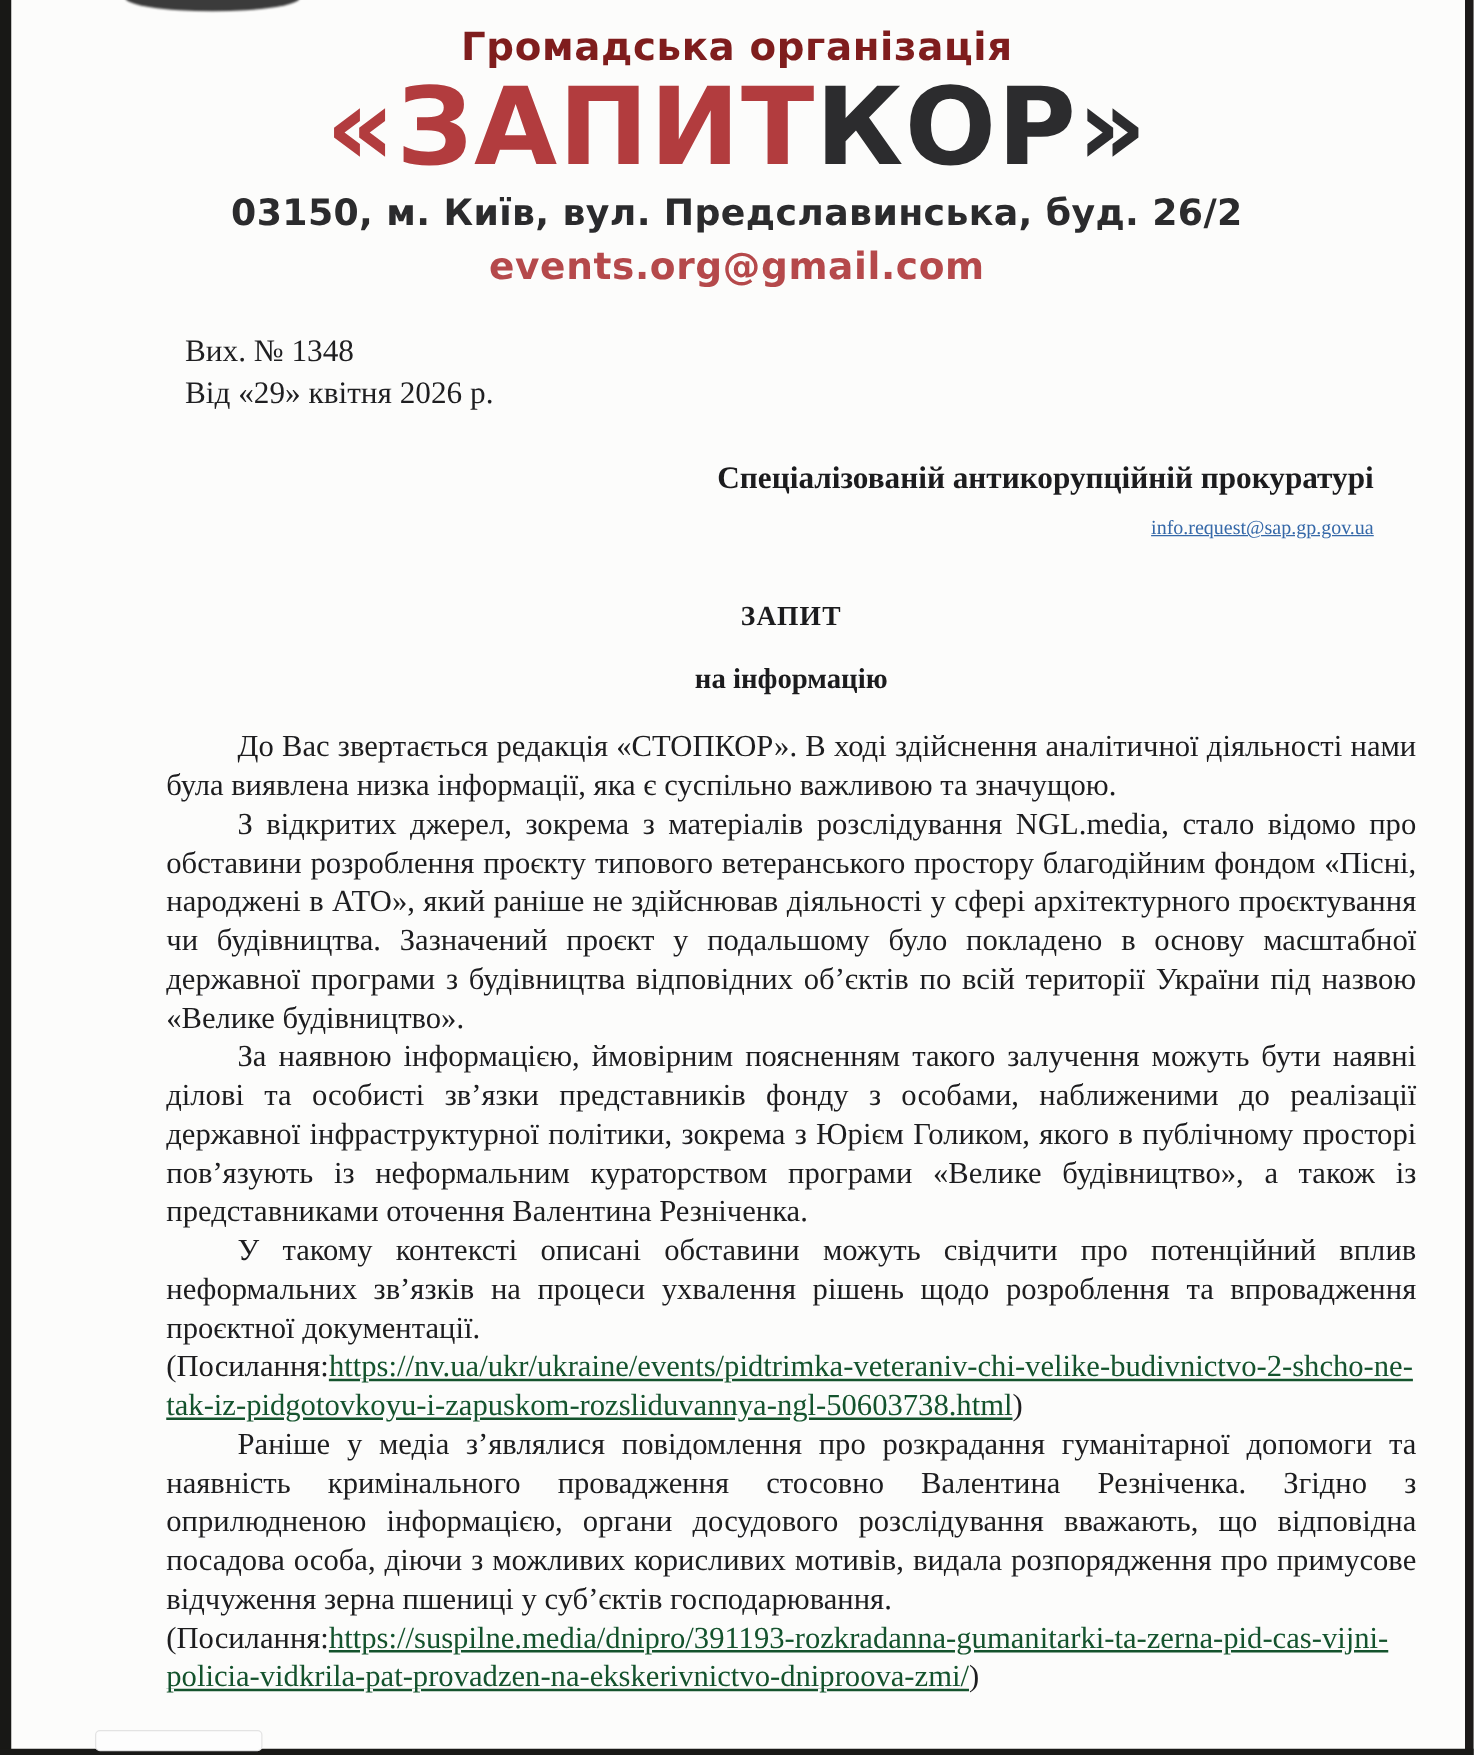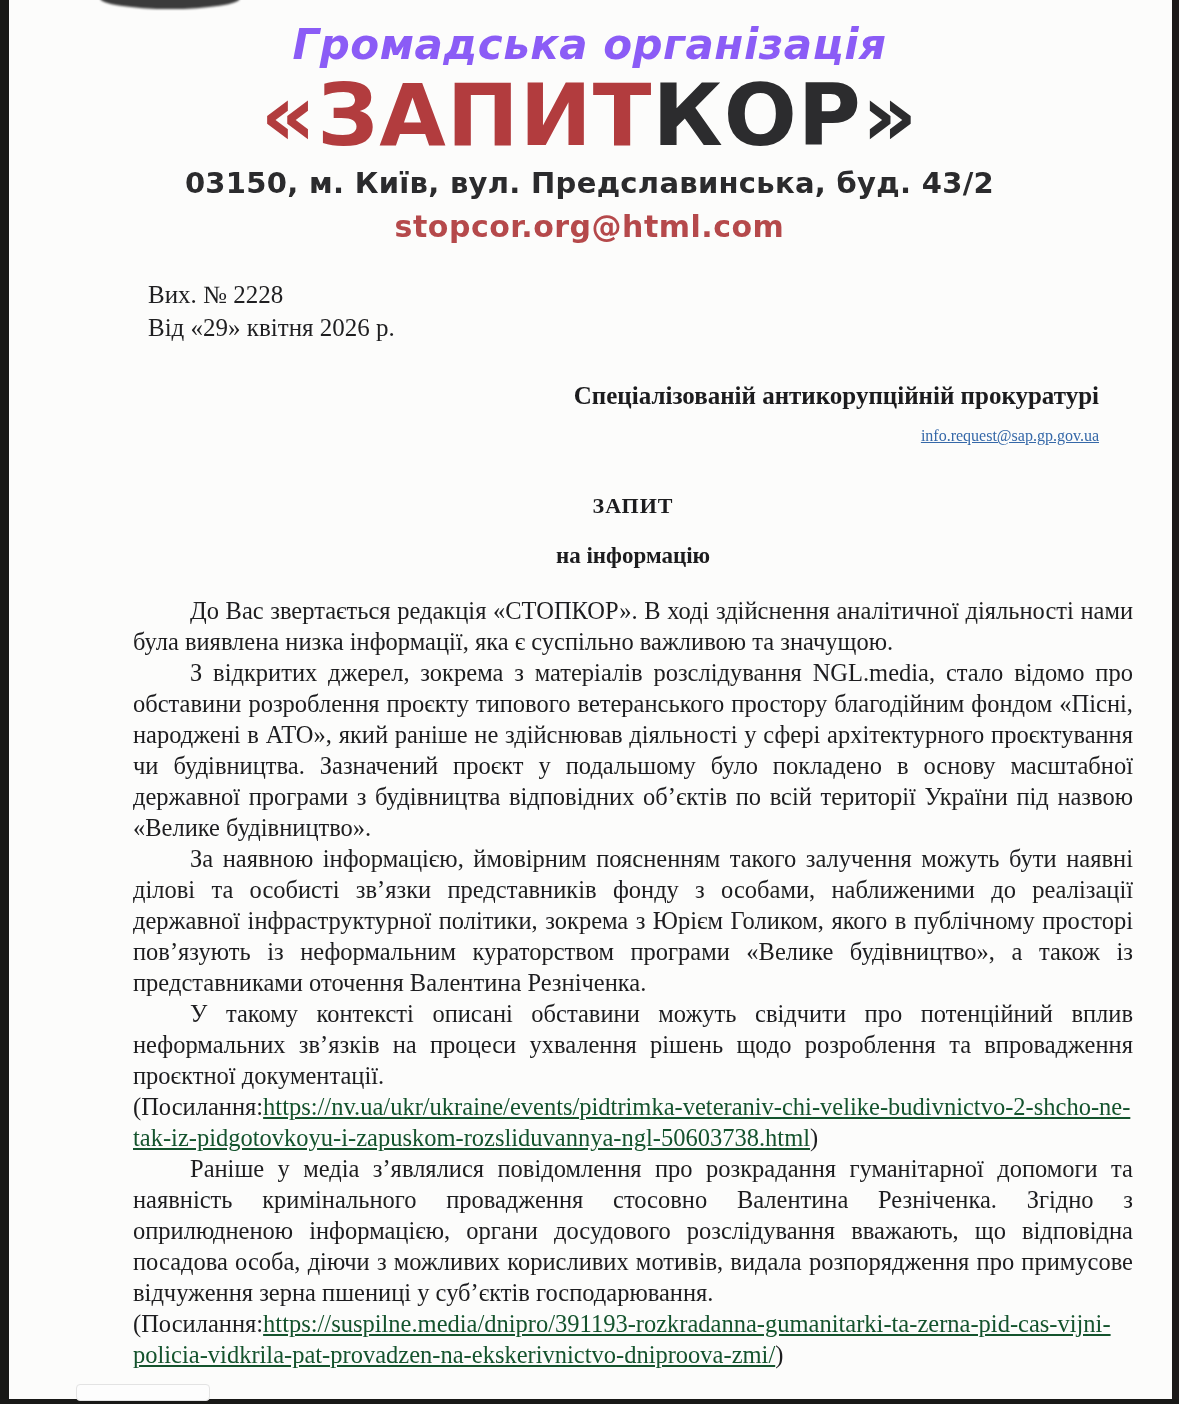--- a/index.html
+++ b/index.html
@@ -12,21 +12,21 @@
   }
   
   .edge-left{position:absolute;left:0;top:0;width:9px;height:1404px;background:#181816;}
   .edge-right{position:absolute;right:0;top:0;width:7px;height:1404px;background:#1c1a19;}
   .edge-bottom{position:absolute;left:0;bottom:0;width:1179px;height:5px;background:#191917;}
   .shadow-top{position:absolute;left:100px;top:-13px;width:140px;height:22px;background:#3b3b3b;border-radius:50%;filter:blur(1px);}
   .ghost-box{position:absolute;left:76px;bottom:3px;width:132px;height:15px;border:1px solid #e3e3e3;border-radius:4px;background:#fdfdfd;}
 
   
   .header{padding-top:20px;text-align:center;font-family:"DejaVu Sans", sans-serif;}
-  .org-type{font-size:42px;font-weight:bold;color:#8b5cf6;letter-spacing:0.5px;font-style:italic;}
+  .org-type{font-size:31px;font-weight:bold;color:#7f1d1d;letter-spacing:0.5px;}
   .logo{font-size:86px;font-weight:bold;letter-spacing:1px;line-height:1.04;margin-top:2px;}
   .logo .red{color:#b23c3e;}
   .logo .dark{color:#2c2c2e;}
   .address{font-size:29px;font-weight:bold;color:#2b2b2d;margin-top:6px;letter-spacing:0.3px;}
   .email{font-size:30px;font-weight:bold;color:#b5494b;margin-top:9px;letter-spacing:0.5px;}
 
   
   .meta{margin:34px 0 0 148px;font-size:25px;color:#1f1f21;line-height:33px;}
 
   
@@ -52,26 +52,26 @@
 <div class="edge-right"></div>
 <div class="edge-bottom"></div>
 <div class="shadow-top"></div>
 <div class="ghost-box"></div>
 
 <div class="doc">
 
   <div class="header">
     <div class="org-type">Громадська організація</div>
     <div class="logo"><span class="red">«</span><span class="red">ЗАПИТ</span><span class="dark">КОР</span><span class="dark">»</span></div>
-    <div class="address">03150, м. Київ, вул. Предславинська, буд. 43/2</div>
-    <div class="email">stopcor.org@html.com</div>
+    <div class="address">03150, м. Київ, вул. Предславинська, буд. 26/2</div>
+    <div class="email">events.org@gmail.com</div>
   </div>
 
   <div class="meta">
-    <div>Вих. № 2228</div>
+    <div>Вих. № 1348</div>
     <div>Від «29» квітня 2026 р.</div>
   </div>
 
   <div class="recipient">
     <div class="recipient-name">Спеціалізованій антикорупційній прокуратурі</div>
     <a class="recipient-email">info.request@sap.gp.gov.ua</a>
   </div>
 
   <div class="doc-title">
     <div class="title-1">ЗАПИТ</div>

